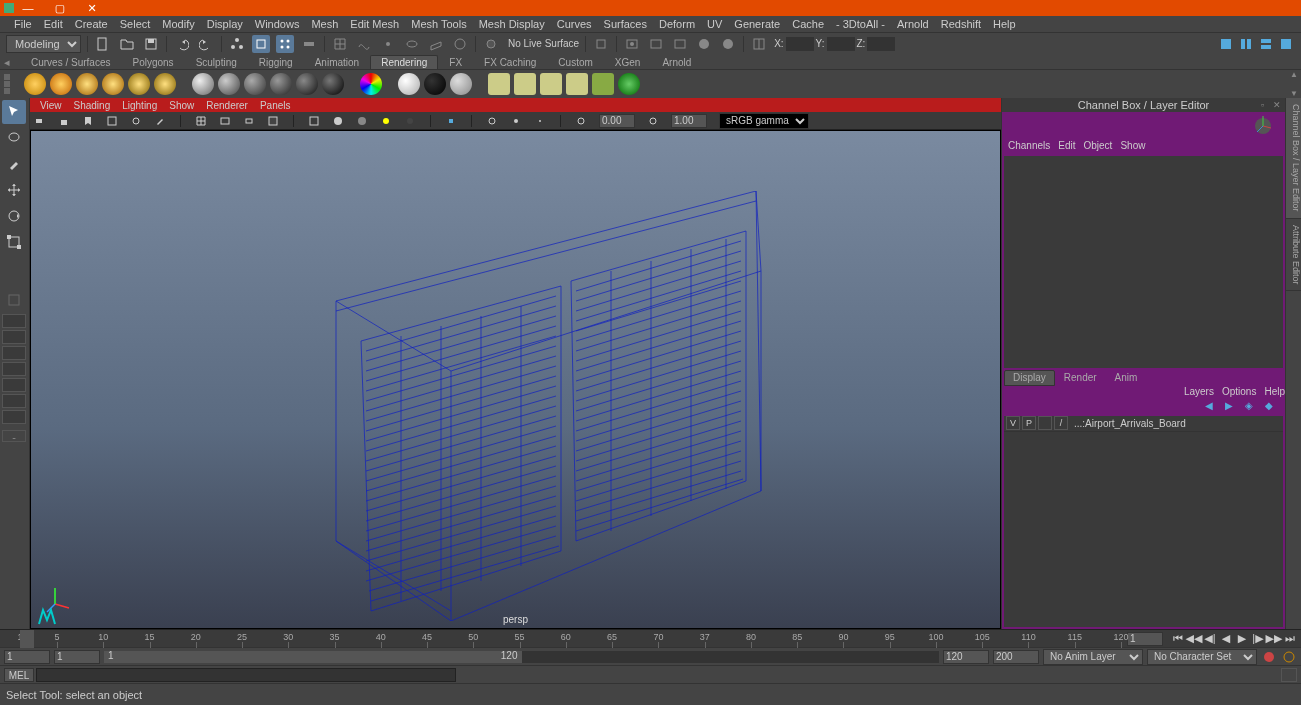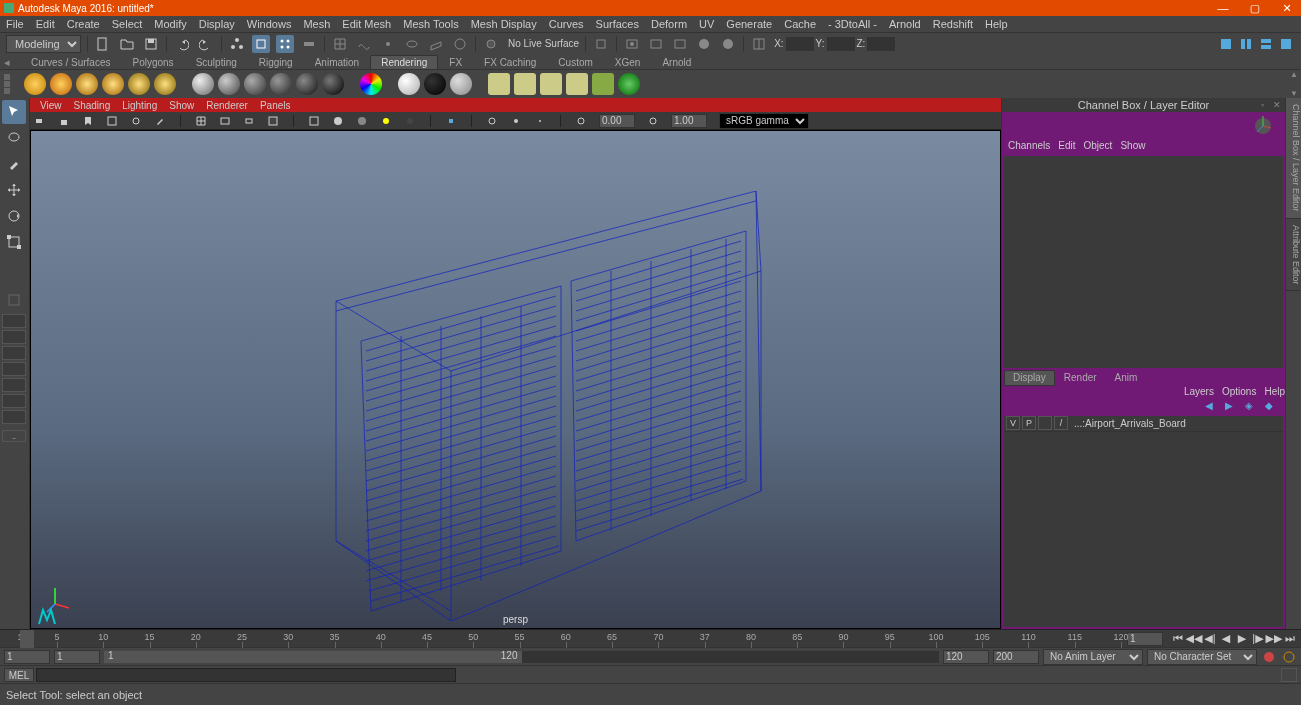--- a/index.html
+++ b/index.html
@@ -6,21 +6,21 @@
   body { background: #444; width: 1301px; height: 705px; overflow: hidden; display: flex; flex-direction: column; }
   
   
   .titlebar { height: 16px; background: #e24a00; display: flex; align-items: center; padding: 0 4px; color: #fff; }
   .titlebar .icon { width: 10px; height: 10px; background: #4a7; margin-right: 4px; }
   .titlebar .title { flex: 1; color: #fff; font-size: 10px; }
   .titlebar .winbtns { display: flex; gap: 12px; }
   .titlebar .winbtn { width: 20px; text-align: center; color: #fff; cursor: pointer; }
   
   
-  .menubar { height: 16px; background: #444; display: flex; align-items: center; padding: 0 0; gap: 0; }
+  .menubar { height: 16px; background: #444; display: flex; align-items: center; padding: 0 8px; gap: 0; }
   .menubar .menuitem { padding: 0 6px; color: #ccc; cursor: pointer; font-size: 11px; }
   
   
   .statusline { height: 22px; background: #444; display: flex; align-items: center; padding: 0 6px; gap: 6px; border-top: 1px solid #333; }
   .statusline select { background: #555; border: 1px solid #333; color: #ccc; font-size: 11px; height: 18px; padding: 0 4px; }
   .statusline .sep { width: 1px; height: 16px; background: #333; }
   .statusline .iconbtn { width: 18px; height: 18px; display: flex; align-items: center; justify-content: center; cursor: pointer; }
   .statusline .iconbtn.active { background: #5a7a9a; border-radius: 2px; }
   .statusline .iconbtn svg { width: 14px; height: 14px; }
   .statusline .xyz { display: flex; gap: 2px; align-items: center; }
@@ -118,21 +118,20 @@
   .cmdline input { flex: 1; max-width: 420px; height: 14px; background: #333; border: 1px solid #222; color: #ccc; font-size: 10px; padding: 0 4px; margin-left: 2px; }
   .cmdline .rbtn { margin-left: auto; width: 16px; height: 14px; border: 1px solid #555; cursor: pointer; }
   
   .helpline { height: 22px; background: #444; display: flex; align-items: center; padding: 0 6px; color: #aaa; font-size: 10px; border-top: 1px solid #333; }
 </style>
 </head>
 <body>
 
 <div class="titlebar">
   <div class="icon"></div>
-  <div class="title">Autodesk Maya 2016: untitled*</div>
   <div class="winbtns">
     <div class="winbtn">—</div>
     <div class="winbtn">▢</div>
     <div class="winbtn">✕</div>
   </div>
 </div>
 
 <div class="menubar">
   <div class="menuitem">File</div>
   <div class="menuitem">Edit</div>

